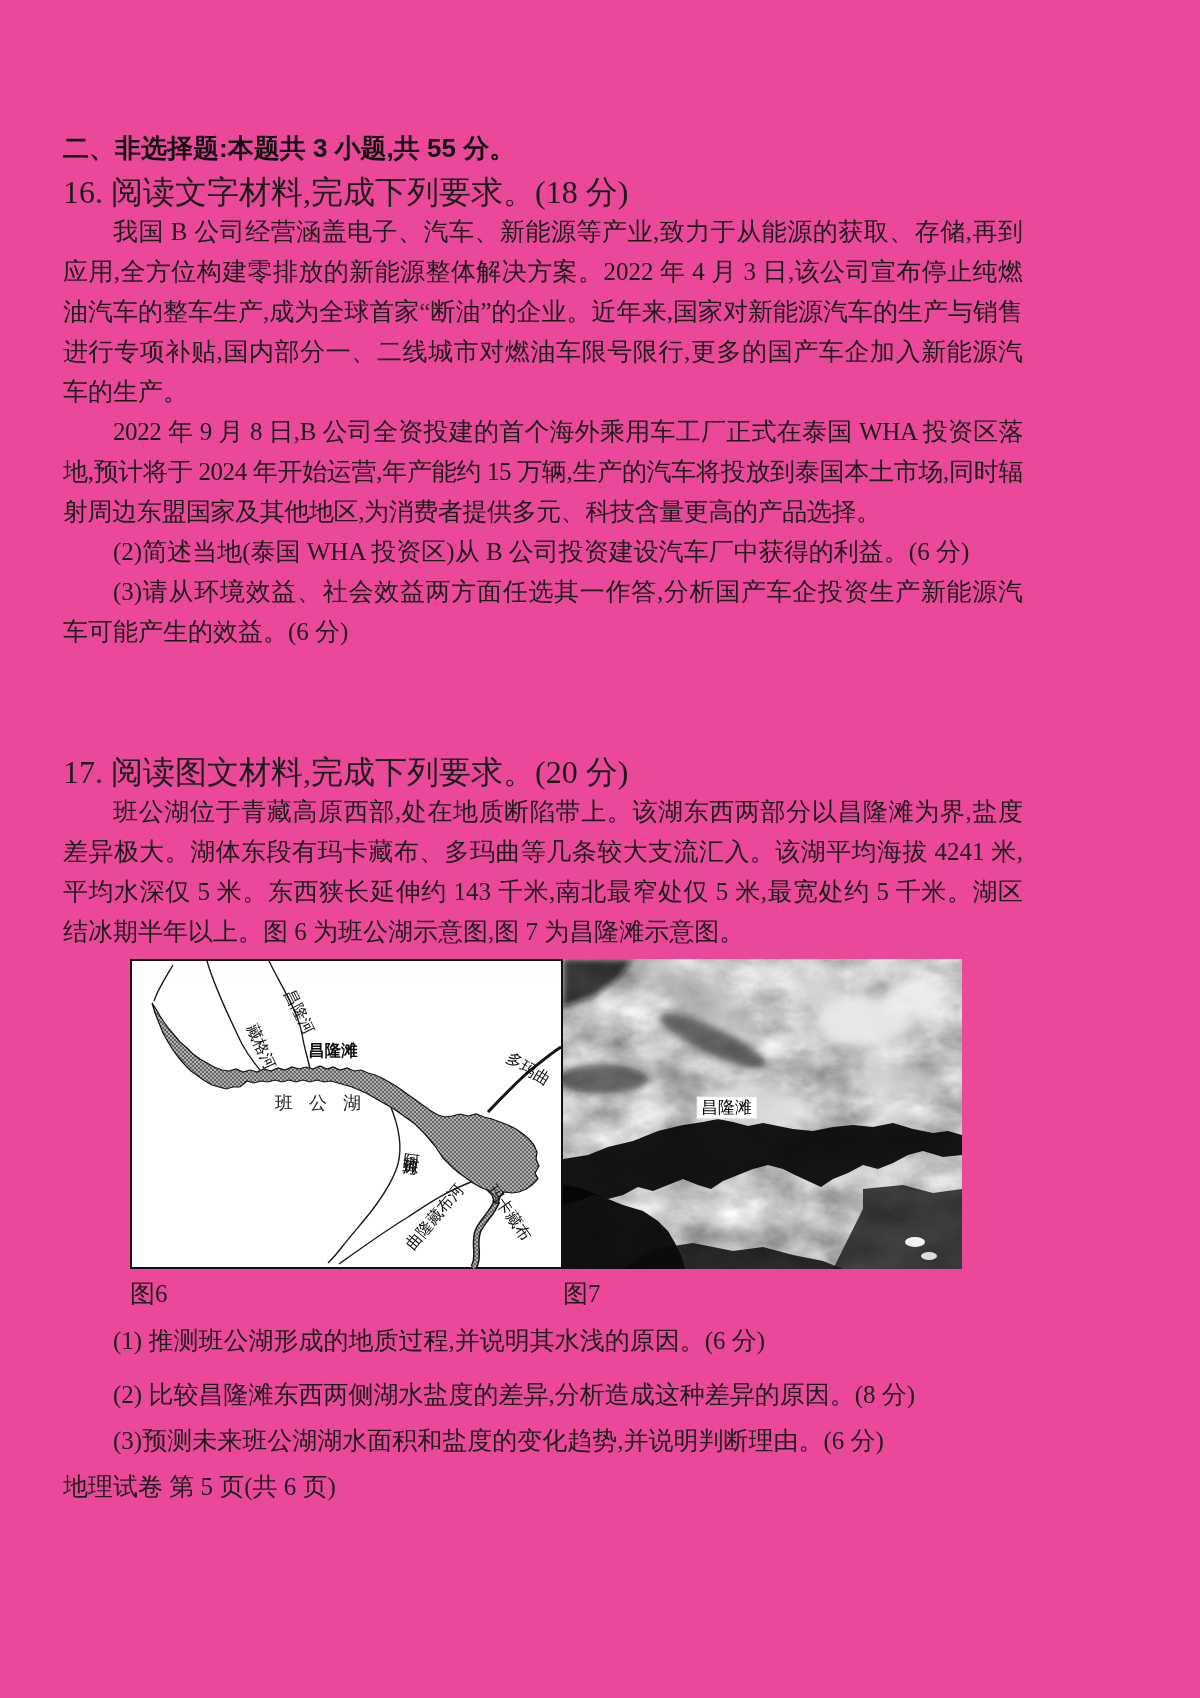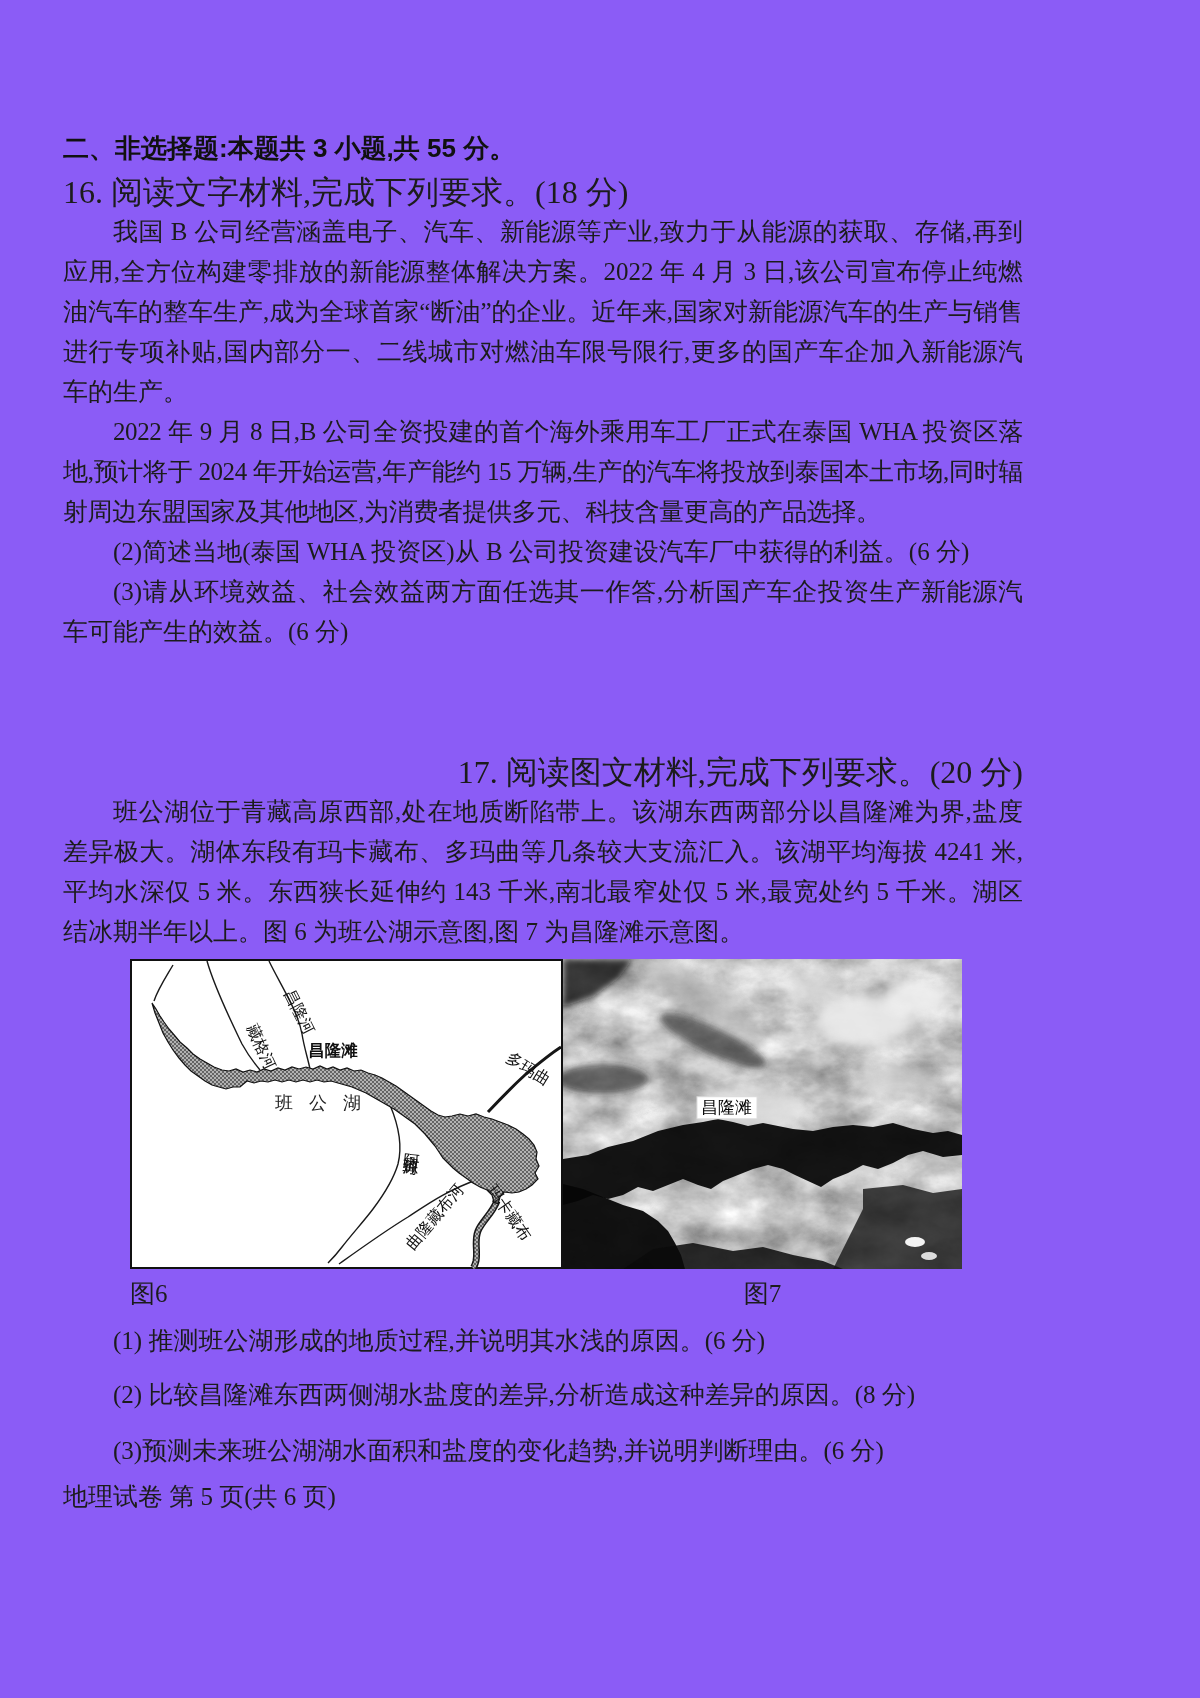--- a/index.html
+++ b/index.html
@@ -1,49 +1,49 @@
 <!DOCTYPE html>
 <html><head>
 <meta charset="utf-8">
 <style>
   html,body{margin:0;padding:0;}
   body{width:1200px;height:1698px;background:#ffffff;overflow:hidden;
        font-family:"Liberation Serif","DejaVu Serif",serif;color:#1c1c1c;}
-  .page{position:relative;width:1200px;height:1698px;background:#8b5cf6;}
+  .page{position:relative;width:1200px;height:1698px;background:#ec4899;}
   .content{position:absolute;left:63px;top:128px;width:960px;}
   .section-heading{font-family:"Liberation Sans","DejaVu Sans",sans-serif;
        font-weight:700;font-size:26px;line-height:40px;margin:0 0 4px 0;color:#111;}
   .q-title{font-size:32px;line-height:40px;}
   .para{font-size:25px;line-height:40px;text-align:justify;text-indent:2em;margin:0;}
   .tight{letter-spacing:-0.4px;}
   .sub{margin-top:6px;}
-  .q17-title{margin-top:100px;text-align:right;}
+  .q17-title{margin-top:100px;}
   .figures{display:flex;margin-left:67px;margin-top:7px;width:832px;height:310px;}
   .map-fig{position:relative;width:433px;height:310px;background:#fff;}
   .photo-fig{position:relative;width:399px;height:310px;background:#444;}
   .map-fig svg,.photo-fig svg{position:absolute;left:0;top:0;}
   .maplabel{position:absolute;transform:translate(-50%,-50%);font-size:16px;
        color:#101010;white-space:nowrap;line-height:1;}
   .maplabel.rot65a{transform:translate(-50%,-50%) rotate(65deg);}
   .maplabel.rot65b{transform:translate(-50%,-50%) rotate(63deg);}
   .maplabel.rot32{transform:translate(-50%,-50%) rotate(32deg);}
   .maplabel.rotm50{transform:translate(-50%,-50%) rotate(-50deg);}
   .maplabel.rot55{transform:translate(-50%,-50%) rotate(55deg);}
   .maplabel.vert{writing-mode:vertical-rl;transform:translate(-50%,-50%) rotate(6deg);letter-spacing:2px;}
   .shoal-label{font-size:16.5px;font-weight:600;}
   .lake-name{font-size:18px;letter-spacing:16px;color:#222;}
   .photo-label{position:absolute;left:41%;top:48%;transform:translate(-50%,-50%);
        background:#ffffff;color:#000;font-size:17px;line-height:1.15;padding:1px 4px;
        white-space:nowrap;box-shadow:0 0 0 1px #dcdcdc;}
   .captions{display:flex;margin-left:67px;margin-top:8px;width:832px;font-size:25px;line-height:34px;}
   .cap6{width:433px;text-align:left;}
-  .cap7{width:399px;text-align:center;}
+  .cap7{width:399px;}
   .q17sub1{margin-top:10px;}
   .q17sub2{margin-top:14px;}
-  .q17sub3{margin-top:16px;}
+  .q17sub3{margin-top:6px;}
   .footer{margin-top:6px;font-size:25px;line-height:40px;text-align:left;}
 </style>
 </head>
 <body>
 
 <div class="page">
   <div class="content">
 
     <h2 class="section-heading">二、非选择题:本题共 3 小题,共 55 分。</h2>
 

